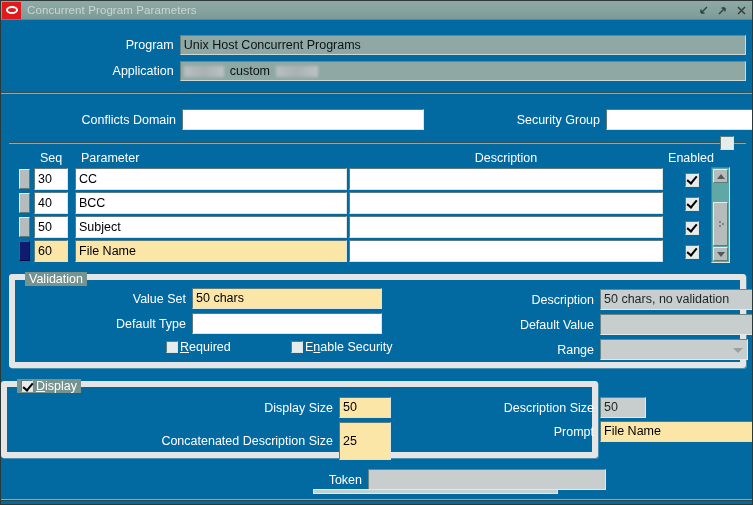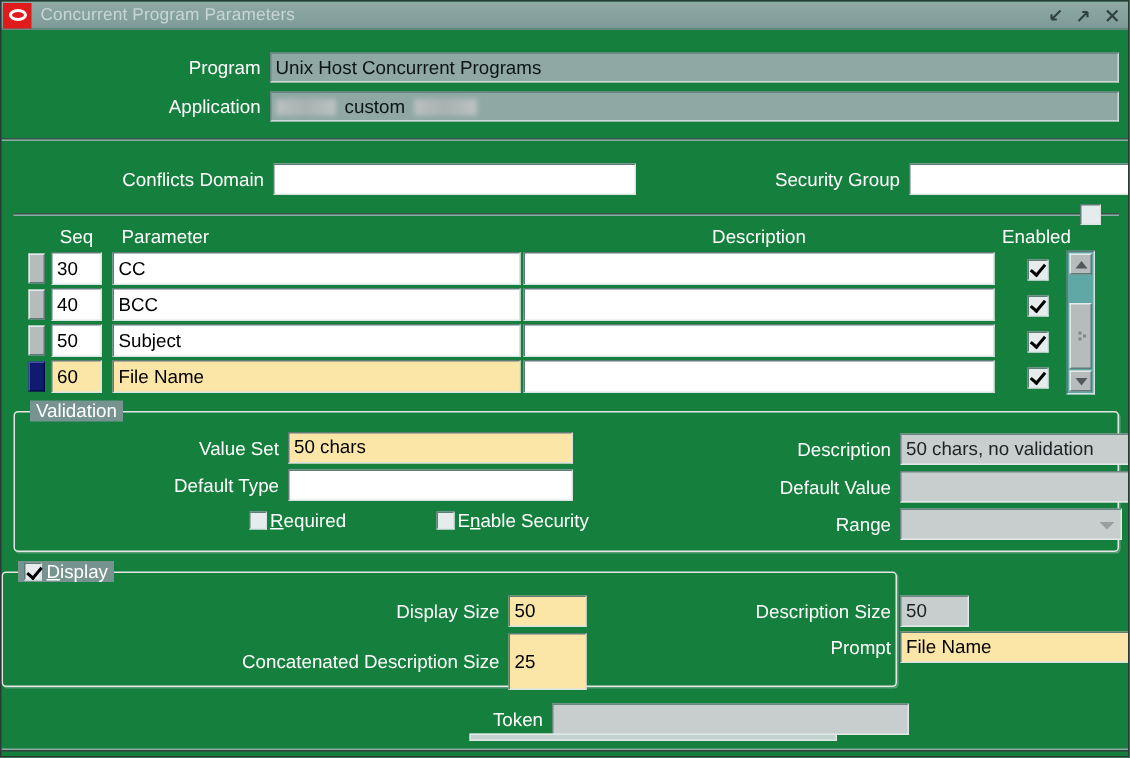--- a/index.html
+++ b/index.html
@@ -16,21 +16,21 @@
     color: #ffffff;
     -webkit-font-smoothing: none;
   }
 
   
   .window {
     position: relative;
     width: 753px;
     height: 505px;
     box-sizing: border-box;
-    background: #15803d;
+    background: #0369a1;
     border: 1px solid #2b3a38;
     overflow: hidden;
   }
 
   
   .titlebar {
     position: absolute;
     left: 0; top: 0;
     width: 753px;
     height: 19px;
@@ -278,21 +278,21 @@
   .sb-thumb .grip span {
     position: absolute;
     width: 2px; height: 2px;
     background: #7e8586;
   }
 
   
   .groupbox {
     position: absolute;
     box-sizing: border-box;
-    border: 1px solid #e5e5e5;
+    border: 6px solid #e5e5e5;
     border-radius: 3px;
     box-shadow: 1px 1px 0 rgba(200,220,218,0.35);
   }
   .group-title {
     position: absolute;
     top: -8px;
     left: 10px;
     background: #77938f;
     padding: 0 4px;
     font-size: 12.5px;

